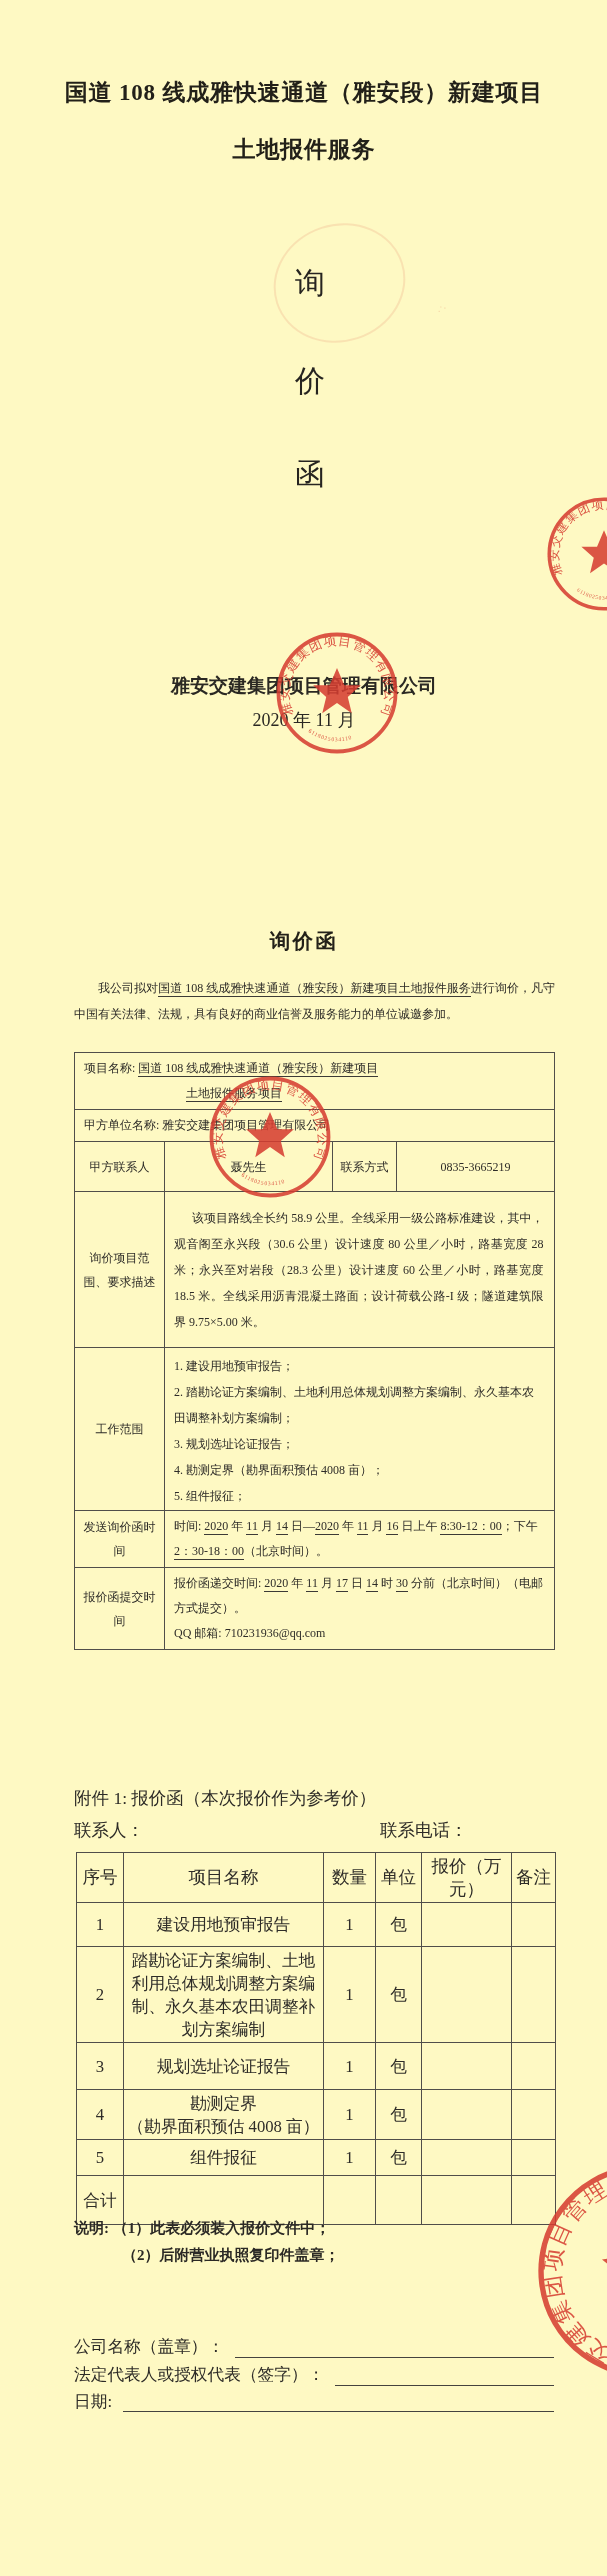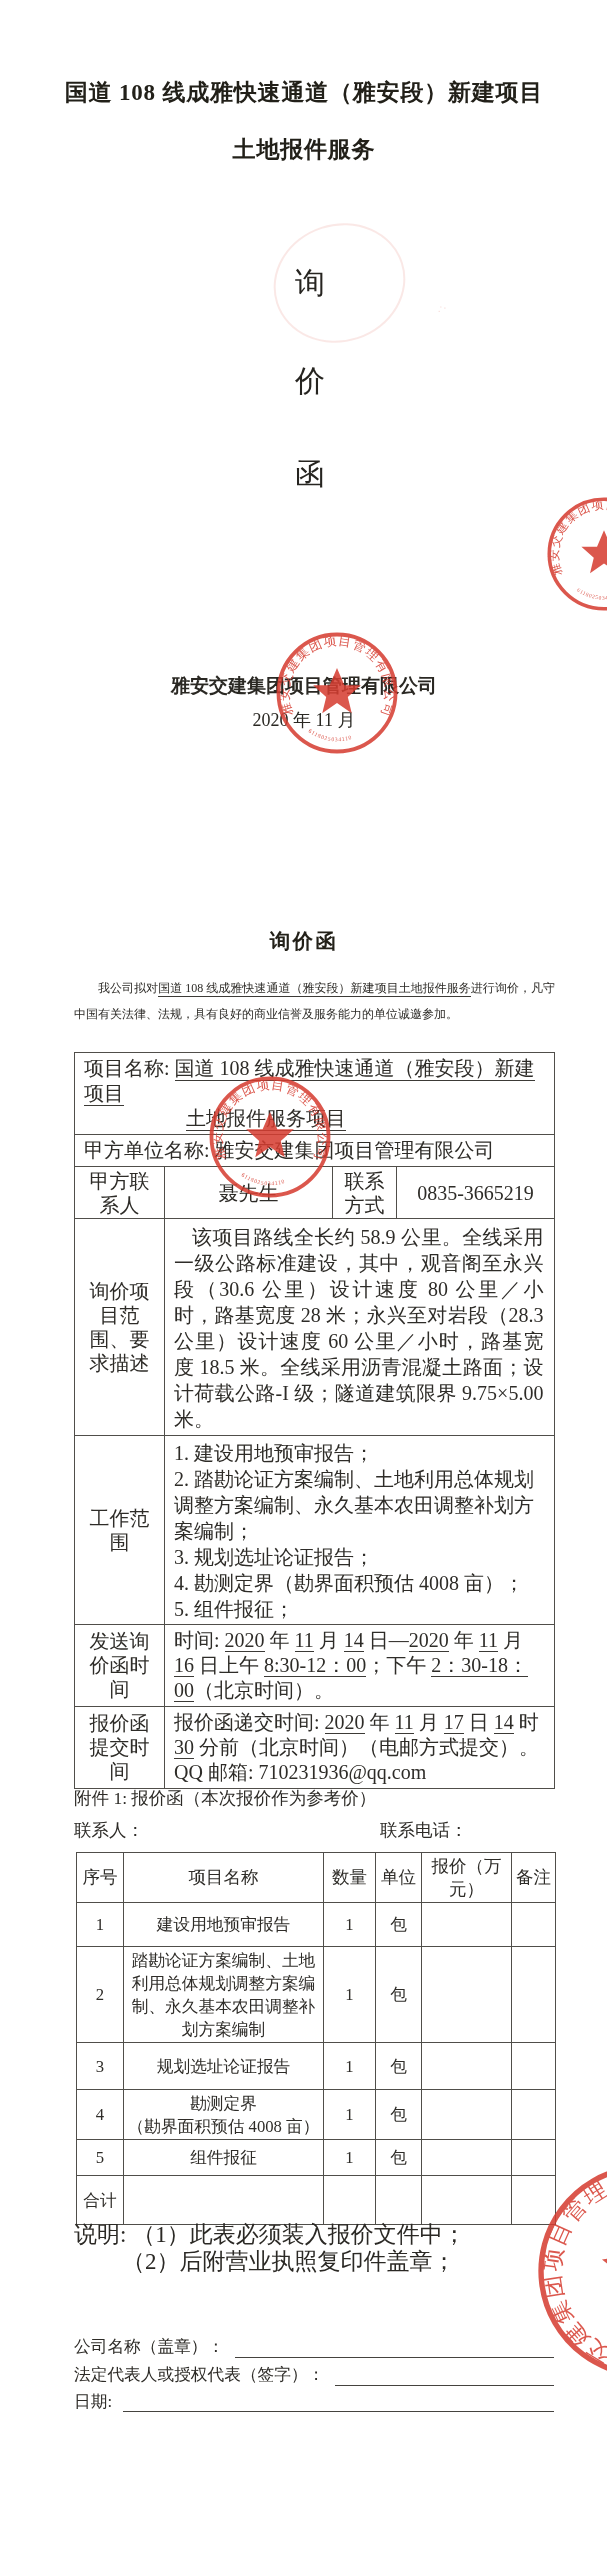--- a/index.html
+++ b/index.html
@@ -1,46 +1,46 @@
 <!DOCTYPE html>
 <html style="font-size:12px"><head>
 <meta charset="utf-8">
 <style>
   html,body{margin:0;padding:0;background:#dedcd8;}
-  .page{position:relative;width:608px;height:2576px;background:#ffffff;overflow:hidden;
+  .page{position:relative;width:608px;height:2576px;background:#fef9c3;overflow:hidden;
         font-family:"Liberation Serif",serif;color:#2d2c29;}
   .abs{position:absolute;}
   .center{left:0;width:608px;text-align:center;}
   
   .doc-title{font-size:23px;font-weight:bold;letter-spacing:0.8px;color:#222019;}
   .v-char{font-size:30px;color:#262420;letter-spacing:0;}
   .company-line{font-size:19px;font-weight:bold;color:#2a2823;}
   .date-line{font-size:18px;color:#2a2823;}
   .trace{border:2.3px solid rgba(214,74,62,.13);border-radius:50%;}
   .trace2{color:rgba(214,74,62,.25);font-size:10px;transform:rotate(-28deg);}
   
   .letter-heading{font-size:20.5px;font-weight:bold;letter-spacing:2.3px;color:#232119;}
   .intro{font-size:12px;line-height:26px;text-align:justify;text-indent:2em;color:#2d2b27;}
   .uline{border-bottom:0.8px solid #3c3a36;padding-bottom:0.8px;}
   
   table{border-collapse:collapse;table-layout:fixed;}
-  .info-table td,.att-table td,.att-table th{border:0.8px solid #504e4a;font-size:20px;
+  .info-table td,.att-table td,.att-table th{border:0.8px solid #504e4a;font-size:12px;
         color:#2e2c28;vertical-align:middle;overflow:hidden;}
   .cell-c{text-align:center;padding:1.5px 4.6px;line-height:24px;}
   .cell-l{text-align:left;padding:3px 9px;line-height:25px;}
   .scope-text{text-indent:18px;text-align:justify;line-height:26px;padding:4.6px 10.6px 3px 9px;}
   .work-cell{padding:4.6px 9px 1.5px 9px;line-height:26px;}
   .line2-indent{margin-left:102px;}
   .att-table th{font-weight:normal;text-align:center;font-size:17.5px;line-height:23px;padding:1.5px 3px;}
   .att-table td{text-align:center;font-size:16.7px;line-height:23px;padding:1.5px 3px;}
   .pre{white-space:pre-line;margin-left:28px;}
   .att-head-row{font-size:17.5px;}
   .att-title{font-size:17.5px;color:#2d2b27;}
   .contact-row{font-size:17.5px;color:#2d2b27;}
-  .notes{font-size:23px;font-weight:normal;color:#2b2925;}
+  .notes{font-size:15px;font-weight:bold;color:#2b2925;}
   
   .sig-row{display:flex;align-items:flex-end;width:480px;font-size:16.7px;color:#2d2b27;}
   .sig-line{flex:1;border-bottom:0.8px solid #45433f;height:20px;margin-left:10.6px;}
   
   .stamp{opacity:.86;}
 </style>
 </head>
 <body>
 
 <div class="page">

